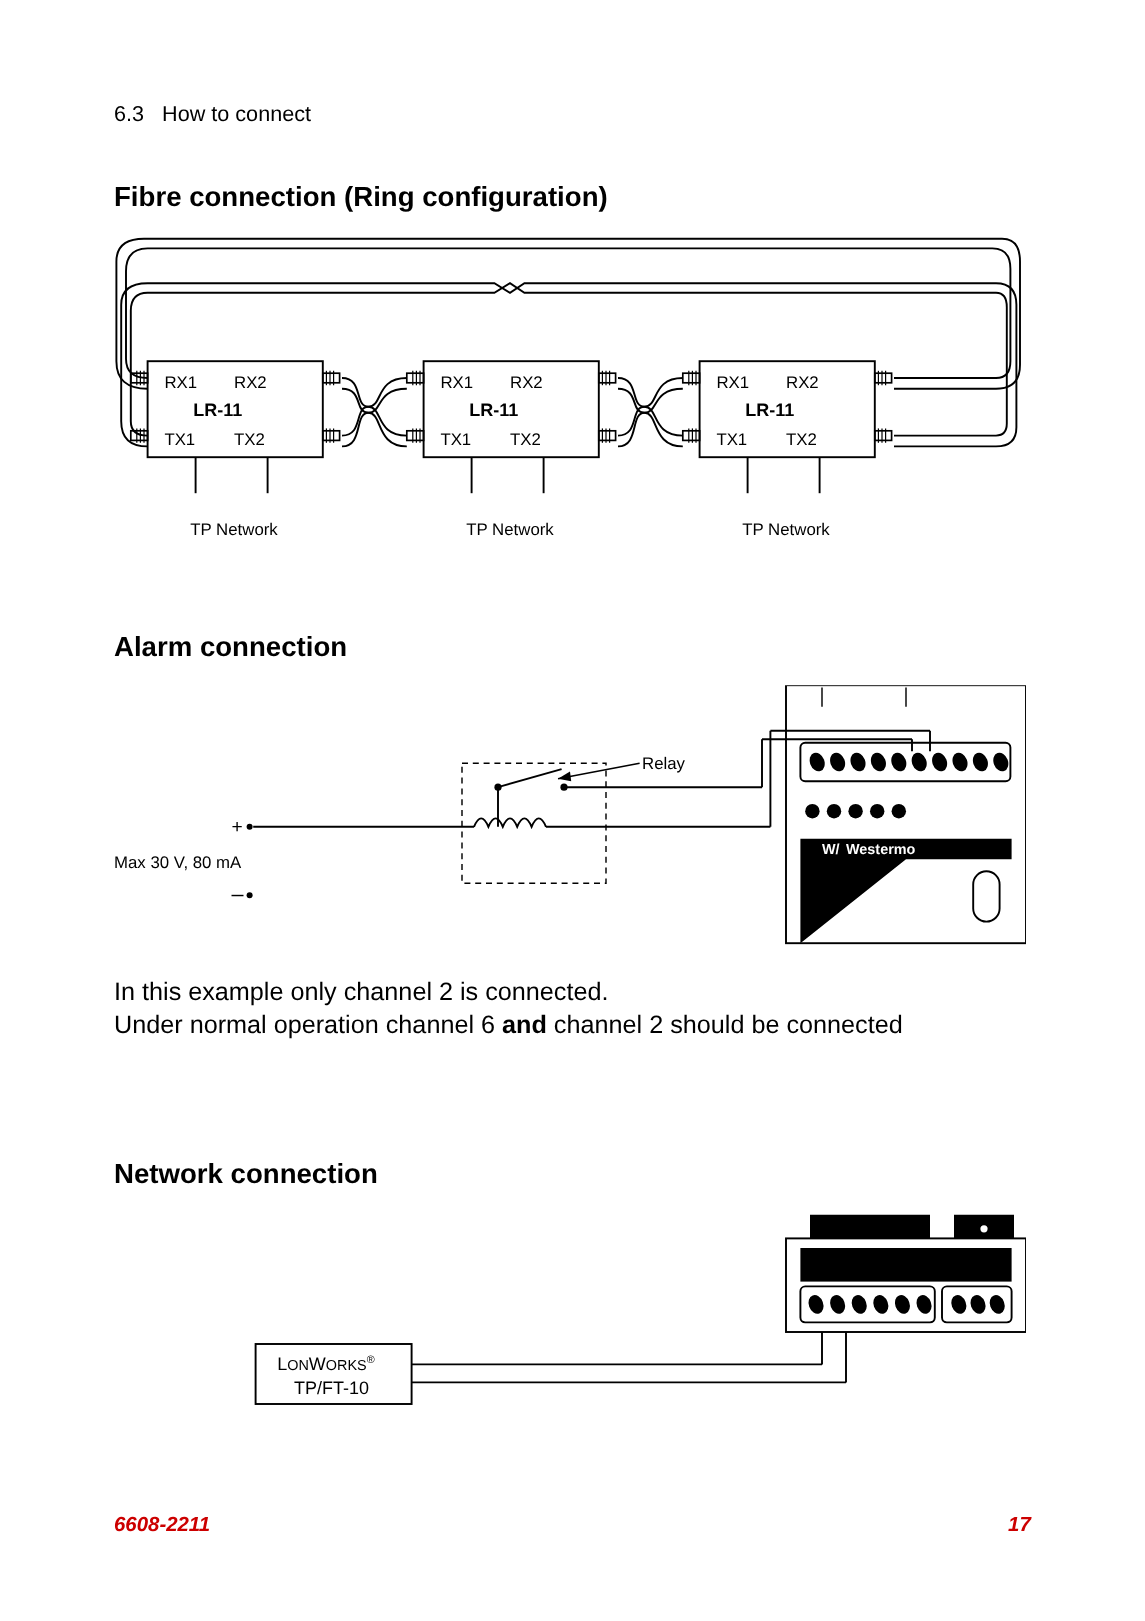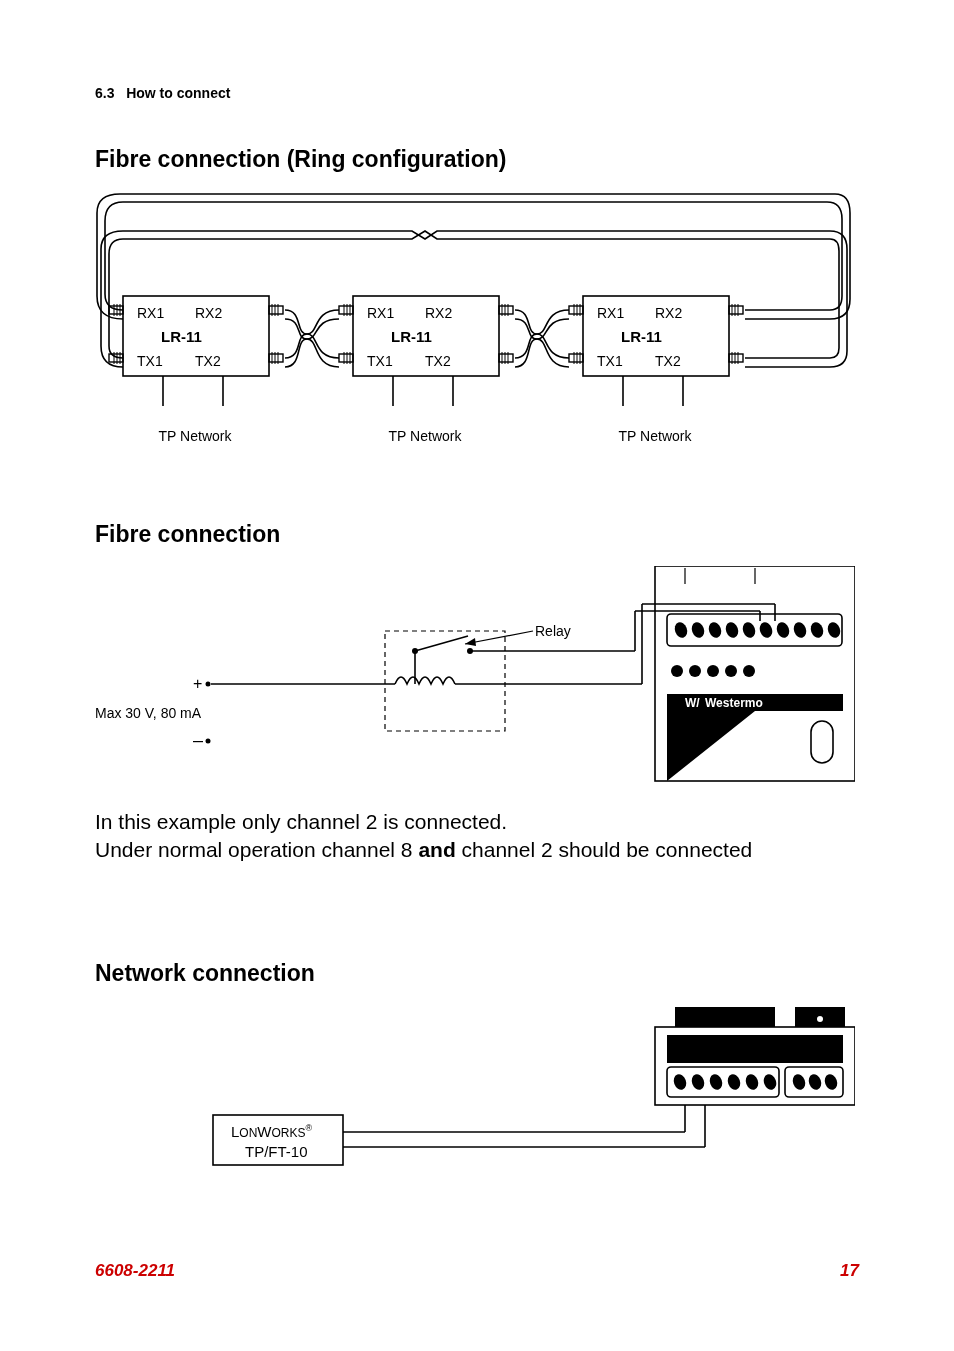--- a/index.html
+++ b/index.html
@@ -10,22 +10,22 @@
     body {
       font-family: "Segoe UI", Arial, sans-serif;
       background: #fff;
       width: 954px;
       height: 1351px;
       position: relative;
       padding: 85px 95px 0 95px;
       color: #000;
     }
     .section-title {
-      font-weight: bold;
-      font-size: 14px;
+      font-weight: normal;
+      font-size: 18px;
       margin-bottom: 45px;
     }
     .subsection-title {
       font-weight: bold;
       font-size: 23px;
       margin-bottom: 18px;
     }
     .diagram-container {
       position: relative;
       width: 760px;
@@ -205,21 +205,21 @@
       <path d="M 420 176 C 438 176 430 148 442 148 C 454 148 448 128 474 128"></path>
 
       <line x1="650" y1="119" x2="735" y2="119"></line>
       <line x1="650" y1="128" x2="735" y2="128"></line>
       <line x1="650" y1="167" x2="735" y2="167"></line>
       <line x1="650" y1="176" x2="735" y2="176"></line>
     </g>
   </svg>
 </div>
 
-<div class="subsection-title">Fibre connection</div>
+<div class="subsection-title">Alarm connection</div>
 <div class="alarm-diagram">
   <svg width="760" height="230" viewBox="0 0 760 230">
 
     <rect x="290" y="65" width="120" height="100" fill="none" stroke="#000" stroke-width="1.2" stroke-dasharray="5 4"></rect>
 
     <circle cx="320" cy="85" r="3" fill="#000"></circle>
     <circle cx="375" cy="85" r="3" fill="#000"></circle>
     <line x1="320" y1="85" x2="373" y2="70" stroke="#000" stroke-width="1.6"></line>
 
     <line x1="375" y1="85" x2="540" y2="85" stroke="#000" stroke-width="1.6"></line>
@@ -281,21 +281,21 @@
     <line x1="540" y1="45" x2="665" y2="45" stroke="#000" stroke-width="1.6"></line>
     <line x1="665" y1="45" x2="665" y2="55" stroke="#000" stroke-width="1.6"></line>
     <line x1="547" y1="118" x2="547" y2="38" stroke="#000" stroke-width="1.6"></line>
     <line x1="547" y1="38" x2="680" y2="38" stroke="#000" stroke-width="1.6"></line>
     <line x1="680" y1="38" x2="680" y2="55" stroke="#000" stroke-width="1.6"></line>
   </svg>
 </div>
 
 <div class="body-text">
   <span>In this example only channel 2 is connected.</span><br>
-  <span>Under normal operation channel 8 </span><span class="b">and</span><span> channel 2 should be connected</span>
+  <span>Under normal operation channel 6 </span><span class="b">and</span><span> channel 2 should be connected</span>
 </div>
 
 <div style="height:95px"></div>
 
 <div class="subsection-title">Network connection</div>
 <div class="network-diagram">
   <svg width="760" height="200" viewBox="0 0 760 200">
 
     <rect x="118" y="108" width="130" height="50" fill="#fff" stroke="#000" stroke-width="1.6"></rect>
     <text x="136" y="130" font-size="15">

